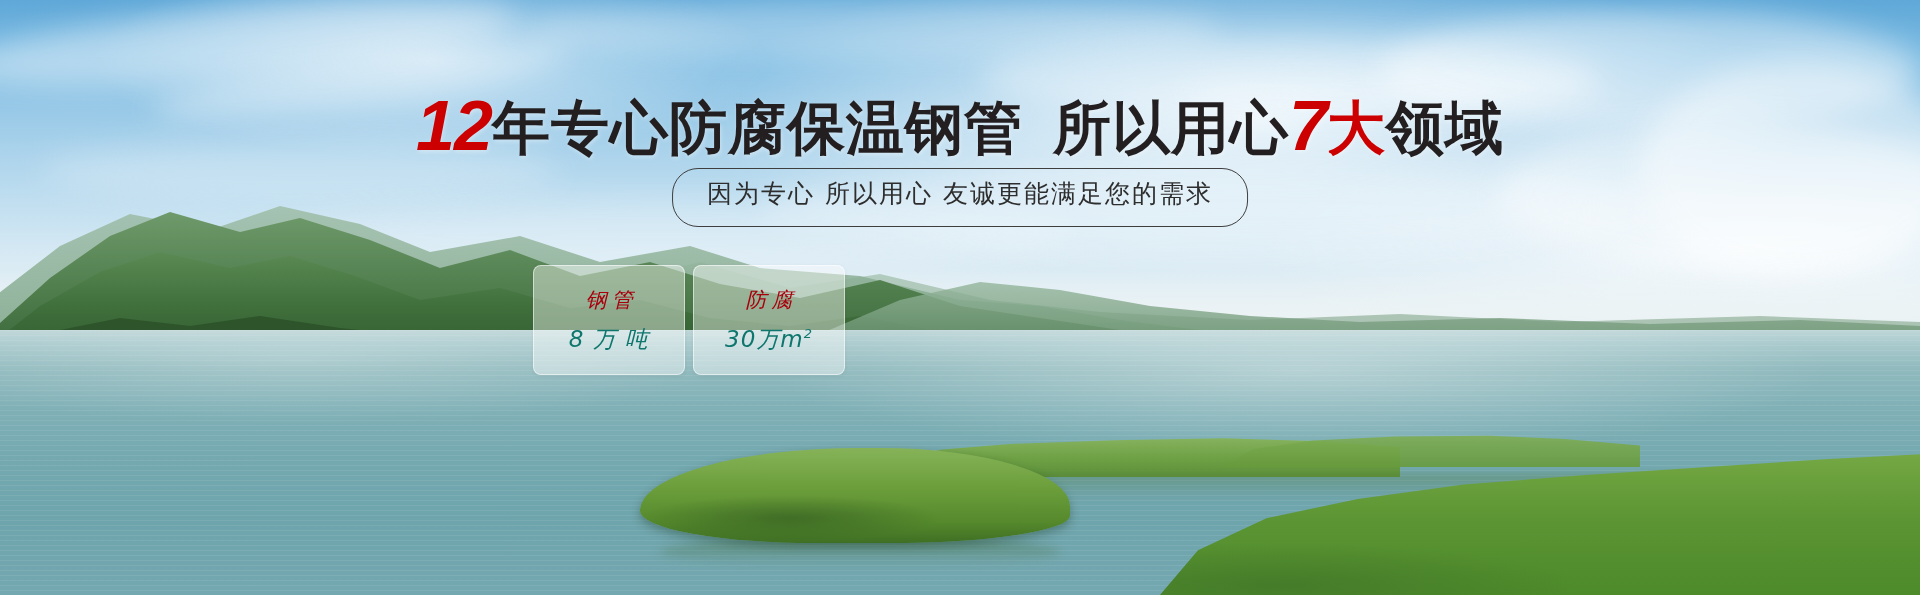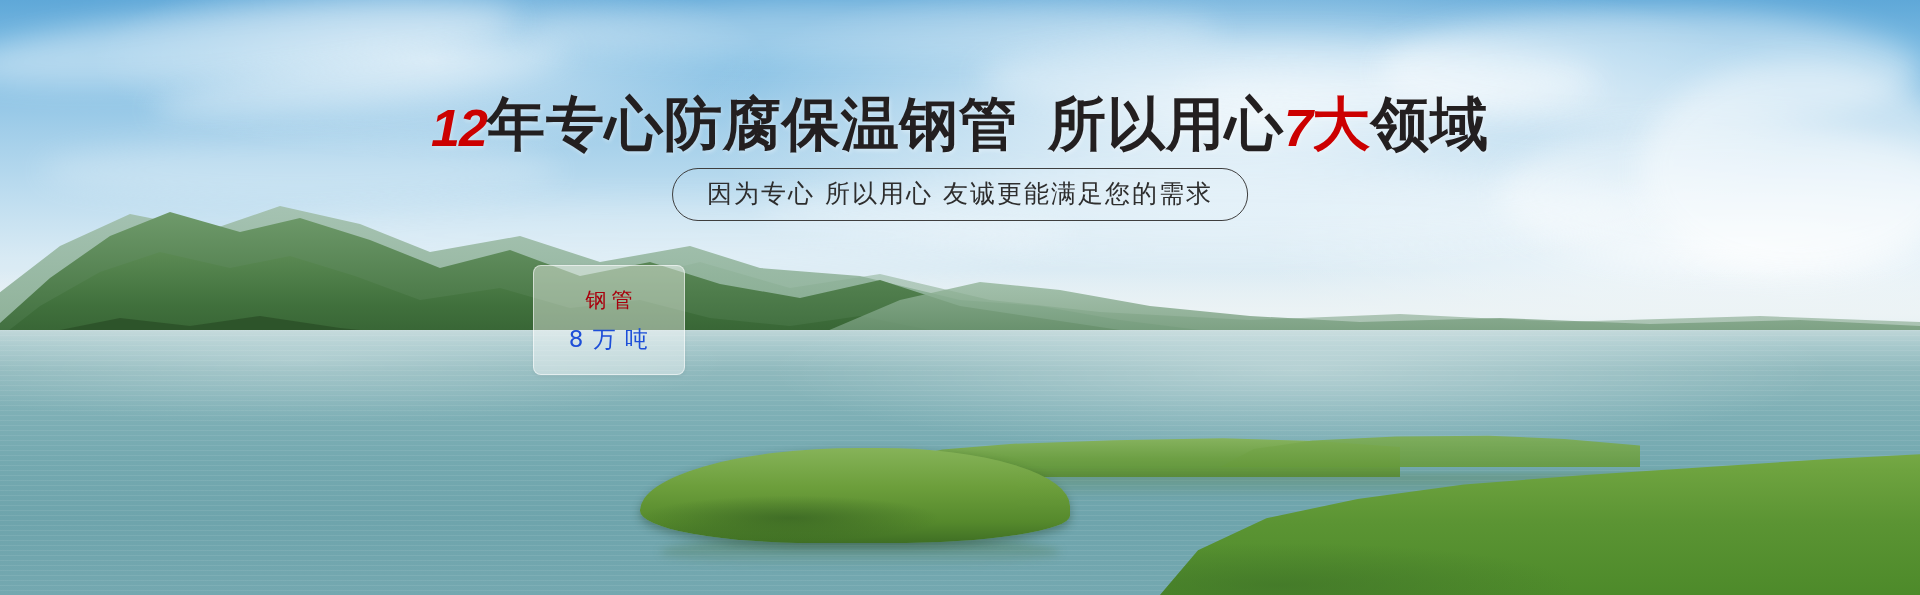--- a/index.html
+++ b/index.html
@@ -150,21 +150,21 @@
     white-space: nowrap;
     font-family: "DejaVu Sans", "Liberation Sans", sans-serif;
     font-weight: 700;
     font-size: 58px;
     letter-spacing: 1px;
     color: #231f20;
     text-shadow: 1px 2px 4px rgba(255,255,255,0.35);
   }
   .headline .num {
     color: #cc0000;
-    font-size: 52px;
+    font-size: 70px;
     font-family: "Liberation Sans", "DejaVu Sans", sans-serif;
     font-weight: 700;
     font-style: italic;
     letter-spacing: -1px;
     vertical-align: -2px;
     text-align: right;
   }
   .headline .red {
     color: #cc0000;
   }
@@ -173,21 +173,21 @@
     width: 30px;
   }
 
   .subpill {
     position: absolute;
     left: 50%;
     top: 168px;
     transform: translateX(-50%);
     border: 1px solid #3e3e3e;
     border-radius: 26px;
-    padding: 8px 34px 10px 34px;
+    padding: 8px 34px 16px 34px;
     font-family: "DejaVu Sans", "Liberation Sans", sans-serif;
     font-size: 25px;
     color: #2e2e2e;
     letter-spacing: 2px;
     background: transparent;
     white-space: nowrap;
   }
 
   
   .cards {
@@ -202,32 +202,33 @@
     height: 108px;
     border-radius: 8px;
     background: rgba(255,255,255,0.42);
     border: 1px solid rgba(255,255,255,0.55);
     box-shadow: 0 1px 4px rgba(0,0,0,0.06);
     display: flex;
     flex-direction: column;
     align-items: center;
     justify-content: center;
     gap: 10px;
+    font-style: italic;
   }
   .card-label {
     font-family: "DejaVu Sans", "Liberation Sans", sans-serif;
     font-size: 21px;
     color: #a8000d;
     letter-spacing: 5px;
     text-indent: 5px;
   }
   .card-value {
     font-family: "DejaVu Sans", "Liberation Sans", sans-serif;
     font-size: 23px;
-    color: #1d4ed8;
+    color: #0f766e;
     letter-spacing: 1px;
   }
   .card-value sup {
     font-size: 13px;
     vertical-align: super;
   }
 </style>
 </head>
 <body>
 
@@ -304,17 +305,23 @@
 
   <div class="cards">
 
     <div class="card">
       <div class="card-label">钢管</div>
       <div class="card-value">
         <span>8 万 吨</span>
       </div>
     </div>
 
+    <div class="card">
+      <div class="card-label">防腐</div>
+      <div class="card-value">
+        <span>30万m</span><sup>2</sup>
+      </div>
+    </div>
 
 
   </div>
 
 </div>
 
 </body></html>

